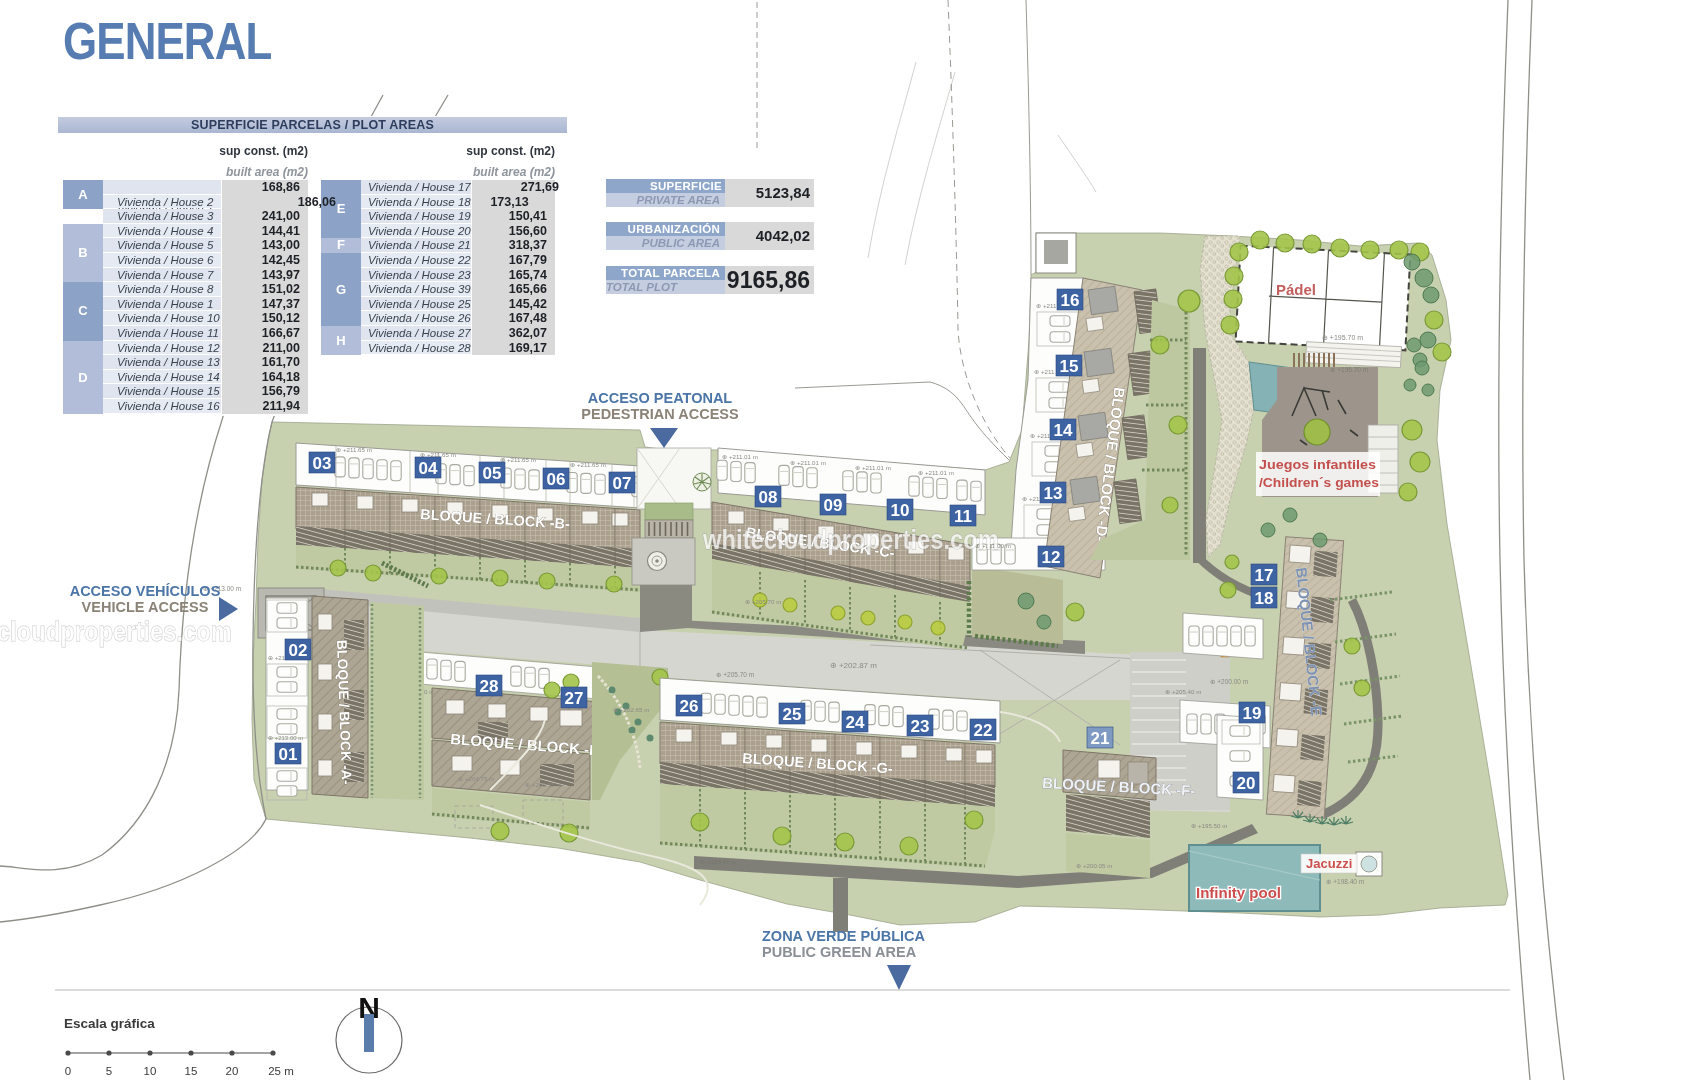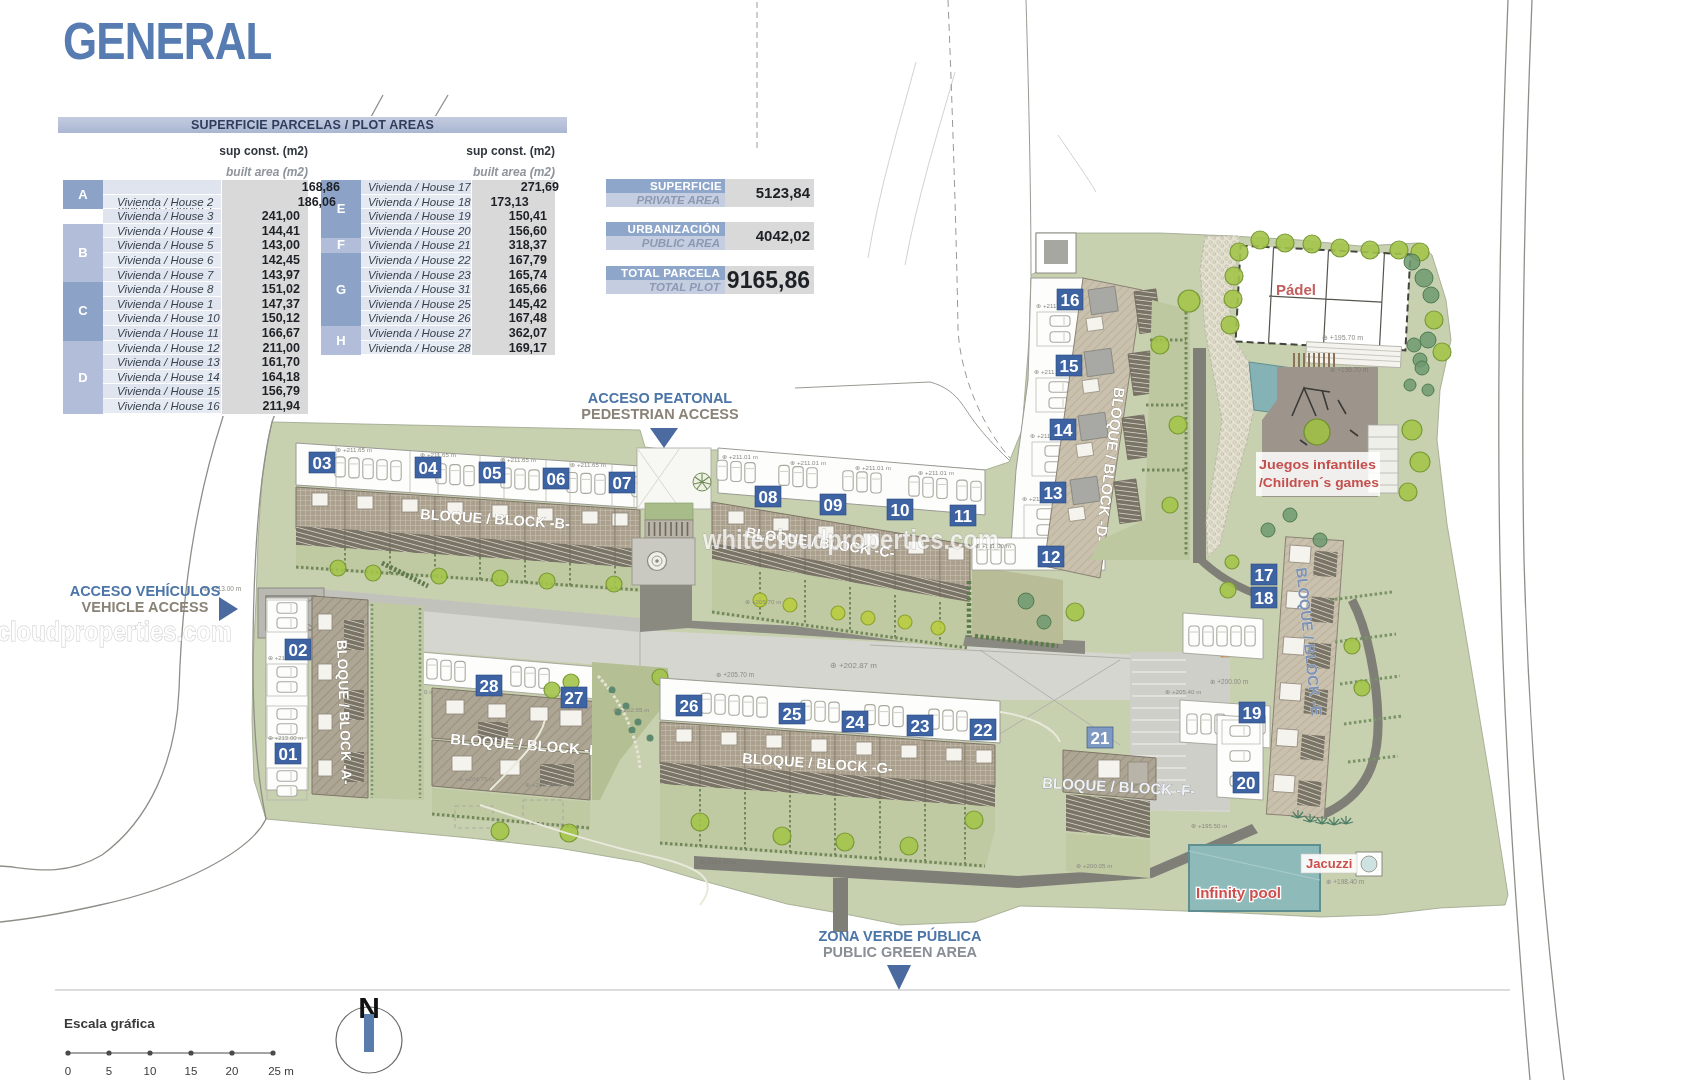--- a/index.html
+++ b/index.html
@@ -739,21 +739,21 @@
 <div class="abs" style="left:63px;top:340.6px;width:40px;height:73.0px;background:#b2bed9;color:#fff;font-weight:bold;font-size:13px;text-align:center;line-height:73.0px;">D</div>
 <div class="abs" style="left:321px;top:180.0px;width:40px;height:58.4px;background:#8ca2c6;color:#fff;font-weight:bold;font-size:13px;text-align:center;line-height:58.4px;">E</div>
 <div class="abs" style="left:321px;top:238.4px;width:40px;height:14.6px;background:#b2bed9;color:#fff;font-weight:bold;font-size:13px;text-align:center;line-height:14.6px;">F</div>
 <div class="abs" style="left:321px;top:253.0px;width:40px;height:73.0px;background:#8ca2c6;color:#fff;font-weight:bold;font-size:13px;text-align:center;line-height:73.0px;">G</div>
 <div class="abs" style="left:321px;top:326.0px;width:40px;height:29.2px;background:#b2bed9;color:#fff;font-weight:bold;font-size:13px;text-align:center;line-height:29.2px;">H</div>
 <div class="abs" style="left:222px;top:180px;width:86px;height:233.6px;background:#d9d9d9;"></div>
 <div class="abs" style="left:472px;top:180px;width:83px;height:175.2px;background:#d9d9d9;"></div>
 
 <div class="abs" style="left:103px;top:180.0px;width:118px;height:13.6px;background:#dfe4ee;"></div>
 <div class="abs rowname" style="left:117px;top:180.0px;margin-top:22px;">Vivienda / House 1</div>
-<div class="abs rowval" style="left:222px;top:180.0px;width:78px;padding-left:40px;">168,86</div>
+<div class="abs rowval" style="left:222px;top:180.0px;width:78px;">168,86</div>
 <div class="abs" style="left:103px;top:194.6px;width:118px;height:13.6px;background:#e6eaf2;"></div>
 <div class="abs rowname" style="left:117px;top:194.6px;">Vivienda / House 2</div>
 <div class="abs rowval" style="left:222px;top:194.6px;width:78px;padding-left:36px;">186,06</div>
 <div class="abs" style="left:103px;top:209.2px;width:118px;height:13.6px;background:#dfe4ee;"></div>
 <div class="abs rowname" style="left:117px;top:209.2px;">Vivienda / House 3</div>
 <div class="abs rowval" style="left:222px;top:209.2px;width:78px;">241,00</div>
 <div class="abs" style="left:103px;top:223.8px;width:118px;height:13.6px;background:#e6eaf2;"></div>
 <div class="abs rowname" style="left:117px;top:223.8px;">Vivienda / House 4</div>
 <div class="abs rowval" style="left:222px;top:223.8px;width:78px;">144,41</div>
 <div class="abs" style="left:103px;top:238.4px;width:118px;height:13.6px;background:#dfe4ee;"></div>
@@ -808,21 +808,21 @@
 <div class="abs" style="left:361px;top:238.4px;width:110px;height:13.6px;background:#dfe4ee;"></div>
 <div class="abs rowname" style="left:368px;top:238.4px;">Vivienda / House 21</div>
 <div class="abs rowval" style="left:472px;top:238.4px;width:75px;">318,37</div>
 <div class="abs" style="left:361px;top:253.0px;width:110px;height:13.6px;background:#e6eaf2;"></div>
 <div class="abs rowname" style="left:368px;top:253.0px;">Vivienda / House 22</div>
 <div class="abs rowval" style="left:472px;top:253.0px;width:75px;">167,79</div>
 <div class="abs" style="left:361px;top:267.6px;width:110px;height:13.6px;background:#dfe4ee;"></div>
 <div class="abs rowname" style="left:368px;top:267.6px;">Vivienda / House 23</div>
 <div class="abs rowval" style="left:472px;top:267.6px;width:75px;">165,74</div>
 <div class="abs" style="left:361px;top:282.2px;width:110px;height:13.6px;background:#e6eaf2;"></div>
-<div class="abs rowname" style="left:368px;top:282.2px;">Vivienda / House 31</div>
+<div class="abs rowname" style="left:368px;top:282.2px;">Vivienda / House 39</div>
 <div class="abs rowval" style="left:472px;top:282.2px;width:75px;">165,66</div>
 <div class="abs" style="left:361px;top:296.8px;width:110px;height:13.6px;background:#dfe4ee;"></div>
 <div class="abs rowname" style="left:368px;top:296.8px;">Vivienda / House 25</div>
 <div class="abs rowval" style="left:472px;top:296.8px;width:75px;">145,42</div>
 <div class="abs" style="left:361px;top:311.4px;width:110px;height:13.6px;background:#e6eaf2;"></div>
 <div class="abs rowname" style="left:368px;top:311.4px;">Vivienda / House 26</div>
 <div class="abs rowval" style="left:472px;top:311.4px;width:75px;">167,48</div>
 <div class="abs" style="left:361px;top:326.0px;width:110px;height:13.6px;background:#dfe4ee;"></div>
 <div class="abs rowname" style="left:368px;top:326.0px;">Vivienda / House 27</div>
 <div class="abs rowval" style="left:472px;top:326.0px;width:75px;">362,07</div>
@@ -837,27 +837,27 @@
       <div class="abs" style="left:119px;top:0px;width:85px;height:28px;color:#1d2025;font-weight:bold;font-size:15px;text-align:right;line-height:28px;">5123,84</div>
     </div>
 <div class="abs" style="left:606px;top:222px;">
       <div class="abs" style="left:0;top:0;width:119px;height:14px;background:#8ea6ca;color:#fff;font-weight:bold;font-size:11.5px;text-align:right;line-height:14px;padding-right:5px;box-sizing:border-box;letter-spacing:0.3px;">URBANIZACIÓN</div>
       <div class="abs" style="left:0;top:14px;width:119px;height:14px;background:#c5cde0;color:#8d99b3;font-weight:bold;font-style:italic;font-size:11.5px;text-align:right;line-height:14px;padding-right:5px;box-sizing:border-box;">PUBLIC AREA</div>
       <div class="abs" style="left:119px;top:0;width:89px;height:28px;background:#d9d9d9;"></div>
       <div class="abs" style="left:119px;top:0px;width:85px;height:28px;color:#1d2025;font-weight:bold;font-size:15px;text-align:right;line-height:28px;">4042,02</div>
     </div>
 <div class="abs" style="left:606px;top:266px;">
       <div class="abs" style="left:0;top:0;width:119px;height:14px;background:#8ea6ca;color:#fff;font-weight:bold;font-size:11.5px;text-align:right;line-height:14px;padding-right:5px;box-sizing:border-box;letter-spacing:0.3px;">TOTAL PARCELA</div>
-      <div class="abs" style="left:0;top:14px;width:119px;height:14px;background:#c5cde0;color:#8d99b3;font-weight:bold;font-style:italic;font-size:11.5px;text-align:right;line-height:14px;padding-right:5px;box-sizing:border-box;">TOTAL PLOT</div>
+      <div class="abs" style="left:0;top:14px;width:119px;height:14px;background:#c5cde0;color:#8d99b3;font-weight:bold;font-style:italic;font-size:11.5px;line-height:14px;padding-right:5px;box-sizing:border-box;">TOTAL PLOT</div>
       <div class="abs" style="left:119px;top:0;width:89px;height:28px;background:#d9d9d9;"></div>
       <div class="abs" style="left:119px;top:0px;width:85px;height:28px;color:#1d2025;font-weight:bold;font-size:23px;text-align:right;line-height:28px;">9165,86</div>
     </div>
 <div class="abs" style="left:570px;top:390px;width:180px;text-align:center;font-weight:bold;font-size:14.5px;color:#4d76a8;line-height:16px;">ACCESO PEATONAL<div style="color:#8b8378;">PEDESTRIAN ACCESS</div></div>
 <div class="abs" style="left:60px;top:584px;width:170px;text-align:center;font-weight:bold;font-size:14.5px;color:#4d76a8;line-height:15.5px;">ACCESO VEHÍCULOS<div style="color:#8b8378;">VEHICLE ACCESS</div></div>
-<div class="abs" style="left:810px;top:928px;width:180px;text-align:center;font-weight:bold;font-size:14.5px;color:#4d76a8;line-height:16px;">ZONA VERDE PÚBLICA<div style="color:#8a8f96;">PUBLIC GREEN AREA</div></div>
+<div class="abs" style="left:762px;top:928px;width:180px;font-weight:bold;font-size:14.5px;color:#4d76a8;line-height:16px;">ZONA VERDE PÚBLICA<div style="color:#8a8f96;">PUBLIC GREEN AREA</div></div>
 <svg class="abs" style="left:0;top:0" width="1700" height="1080" viewBox="0 0 1700 1080">
 <path d="M650,428 L678,428 664,448 Z" fill="#4a6aa0"></path>
 <path d="M219,597 L238,609 219,621 Z" fill="#4a6aa0"></path>
 <path d="M887,965 L911,965 899,990 Z" fill="#4a6aa0"></path>
 <line x1="55" y1="990" x2="1510" y2="990" stroke="#b9b9b9" stroke-width="1"></line>
 <g font-weight="bold" font-size="27" fill="#ffffff" fill-opacity="0.72" stroke="#8a8a8a" stroke-opacity="0.45" stroke-width="0.9" paint-order="stroke">
 <text x="703" y="549" textLength="296" lengthAdjust="spacingAndGlyphs">whitecloudproperties.com</text>
 <text x="-64" y="641" textLength="296" lengthAdjust="spacingAndGlyphs">whitecloudproperties.com</text>
 </g>
 <g>

